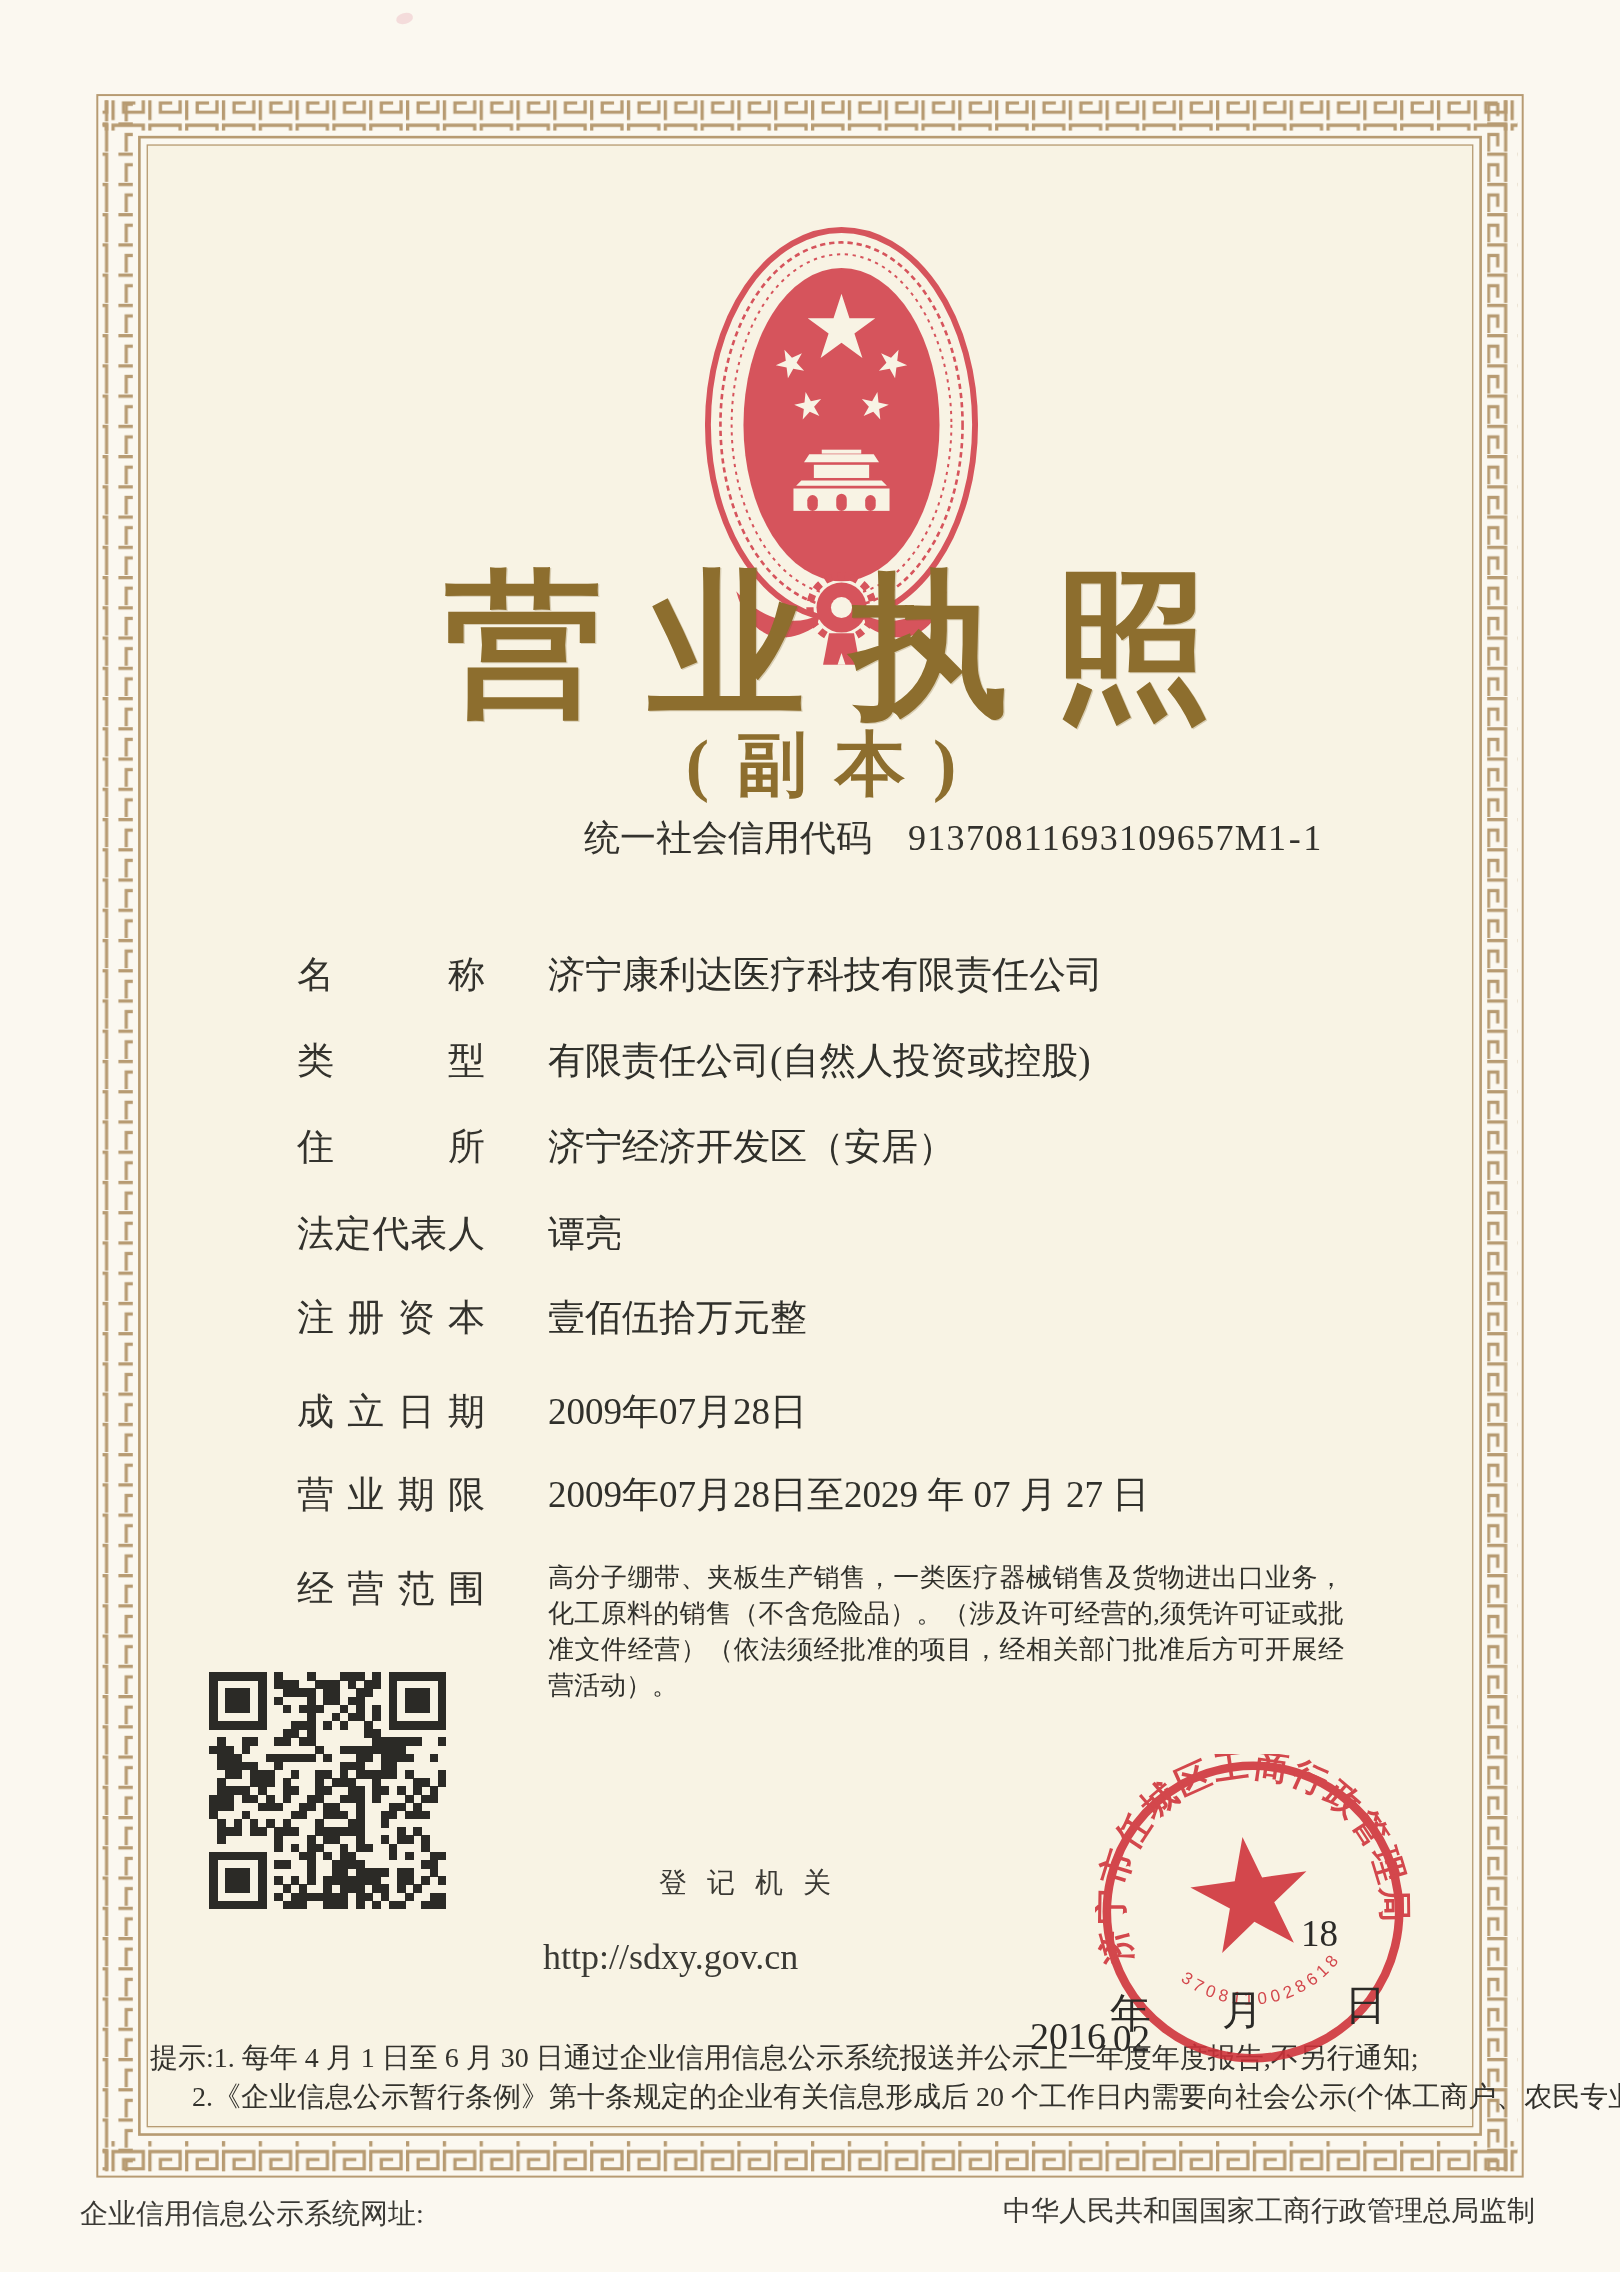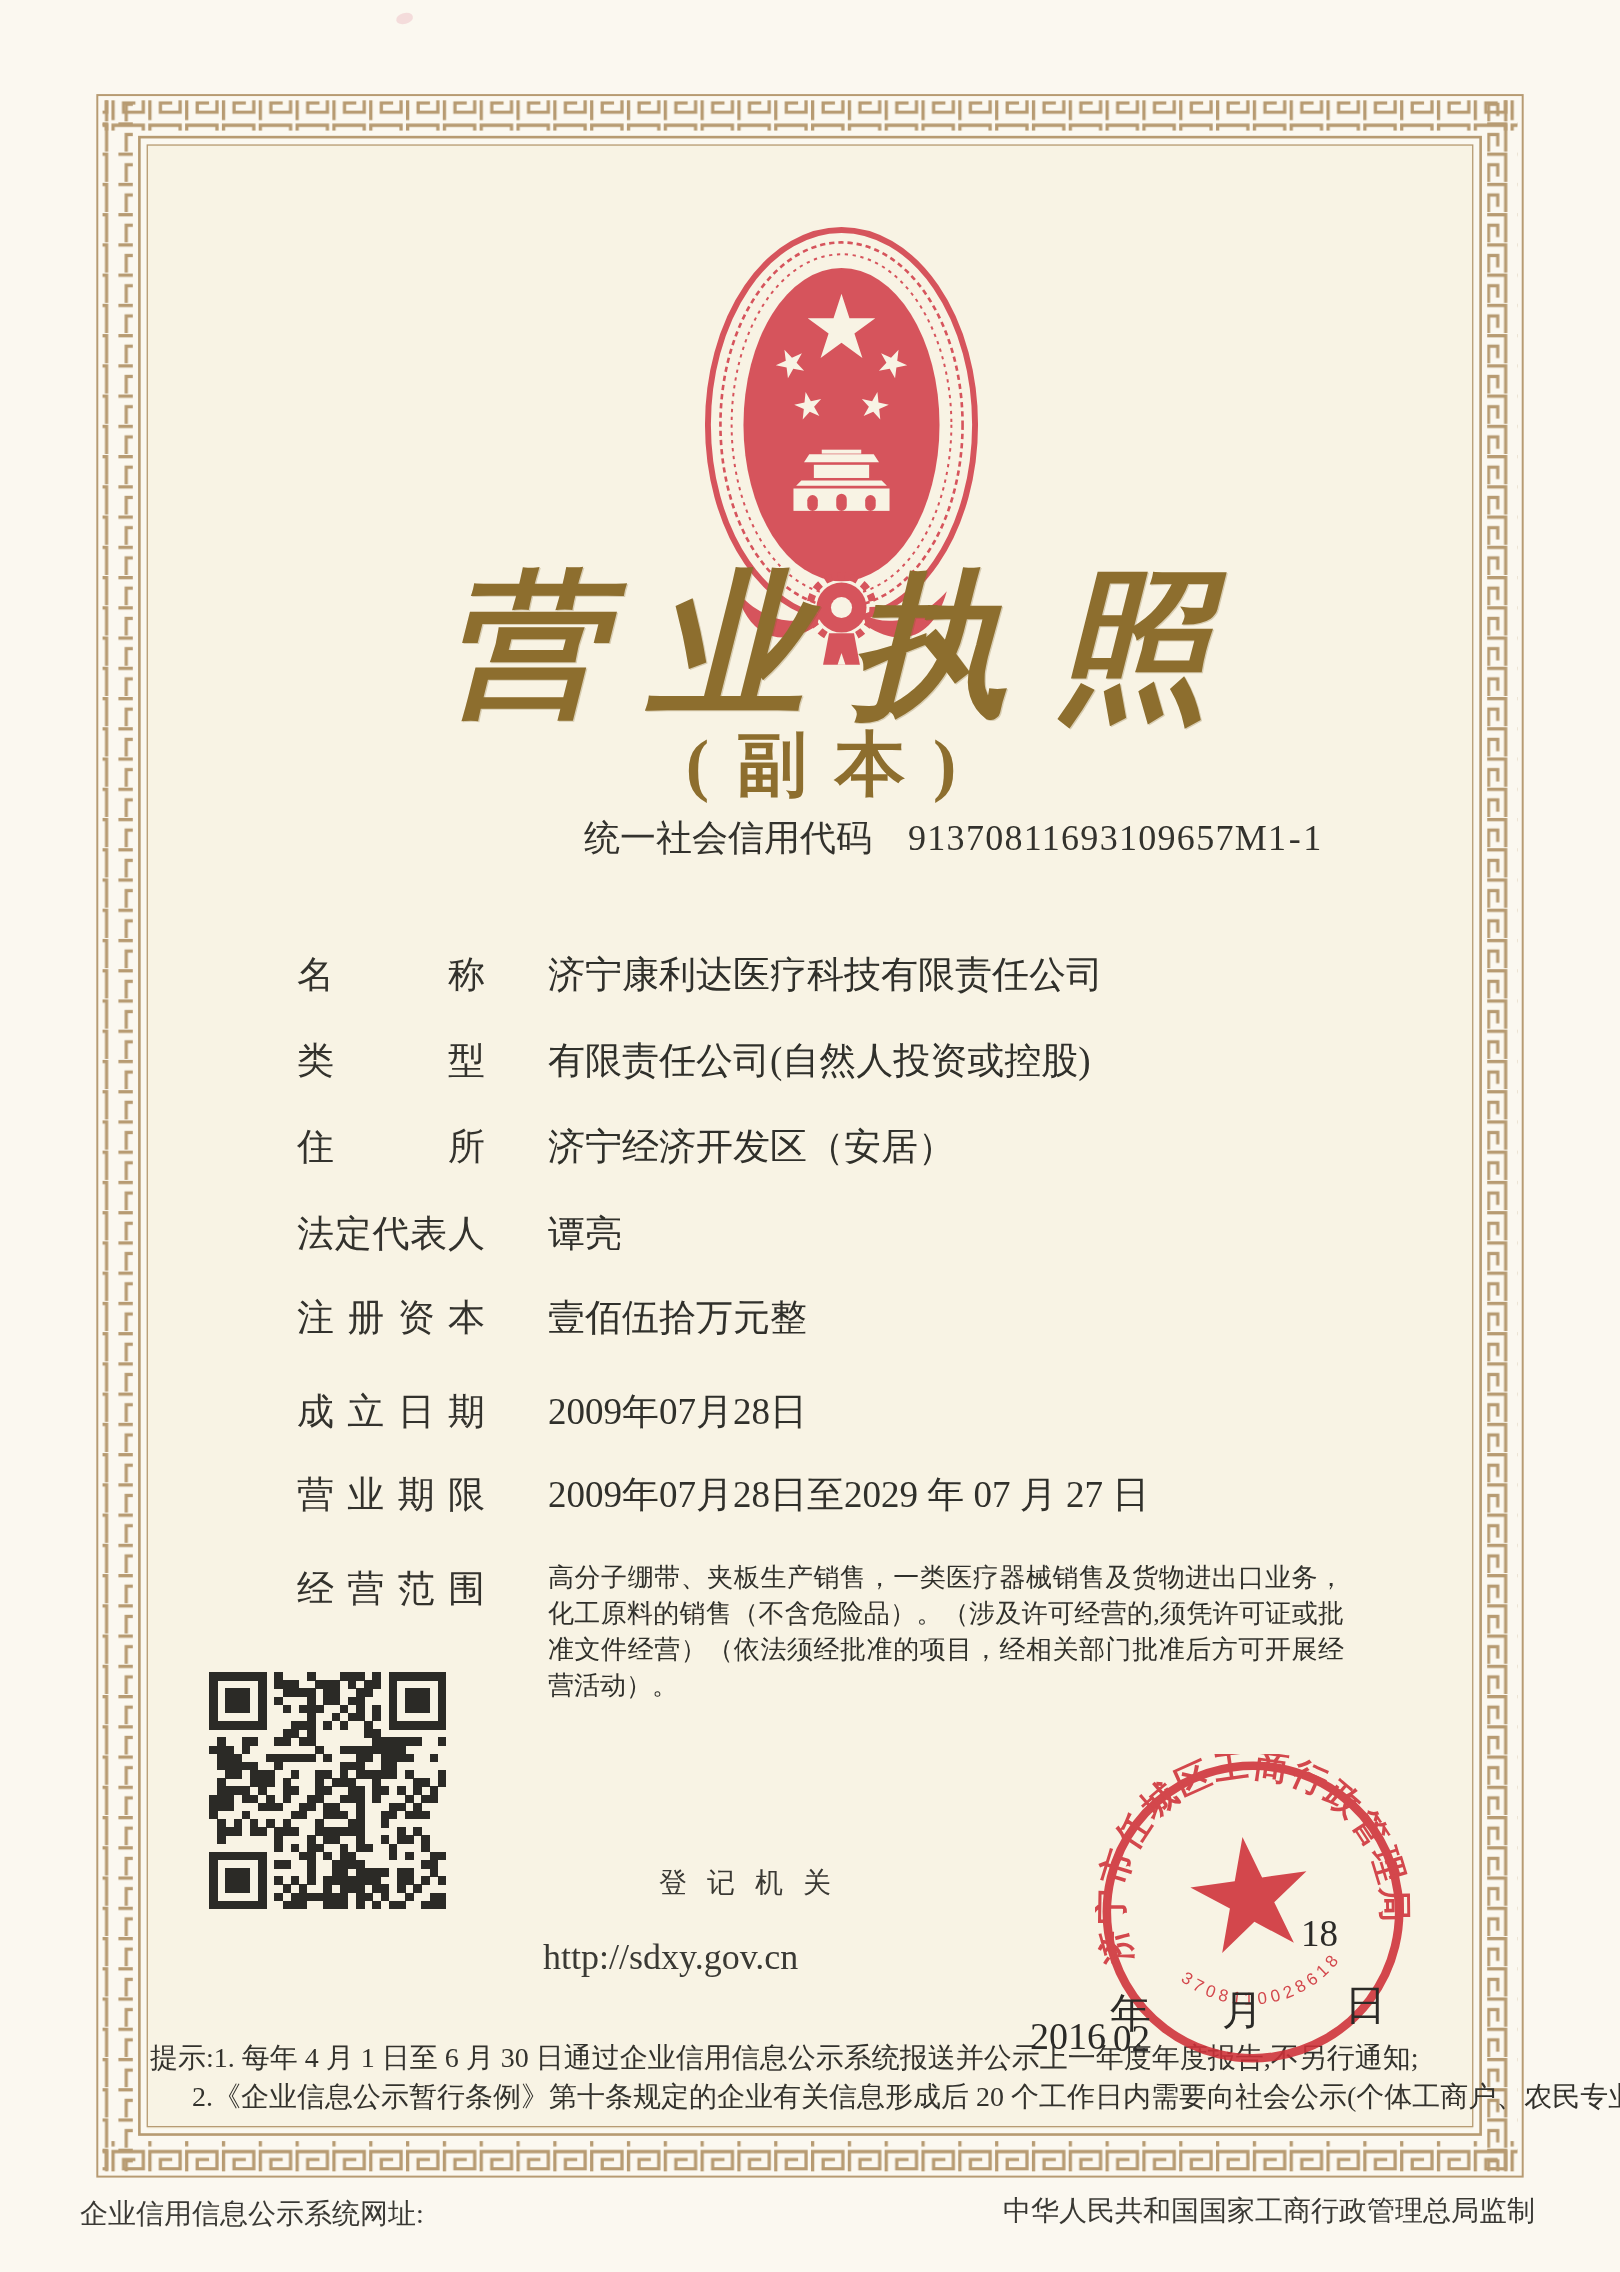--- a/index.html
+++ b/index.html
@@ -15,21 +15,21 @@
   
   .smudge{position:absolute;left:396px;top:13px;width:17px;height:10.5px;
     background:#e9a9b4;opacity:.35;border-radius:50%;transform:rotate(-15deg);z-index:2;}
   
   #emblem{position:absolute;left:700px;top:224px;width:283px;height:454px;z-index:2;}
   
   #title{
     position:absolute;top:541px;left:50%;transform:translateX(-50%);
     margin-left:41px;z-index:2;
     font-size:157px;font-weight:bold;letter-spacing:46px;white-space:nowrap;
-    color:#8d6e2e;text-shadow:1.3px 1.3px 0 rgba(120,90,30,.25);font-style:italic;
+    color:#8d6e2e;text-shadow:1.3px 1.3px 0 rgba(120,90,30,.25);
   }
   #subtitle{
     position:absolute;top:718px;left:50%;transform:translateX(-50%);
     margin-left:25px;z-index:2;
     font-size:70px;font-weight:bold;letter-spacing:28px;white-space:nowrap;
     color:#8d6e2e;
   }
   #code-line{
     position:absolute;left:584px;top:814px;z-index:2;
     font-size:36px;white-space:nowrap;color:#33322d;

